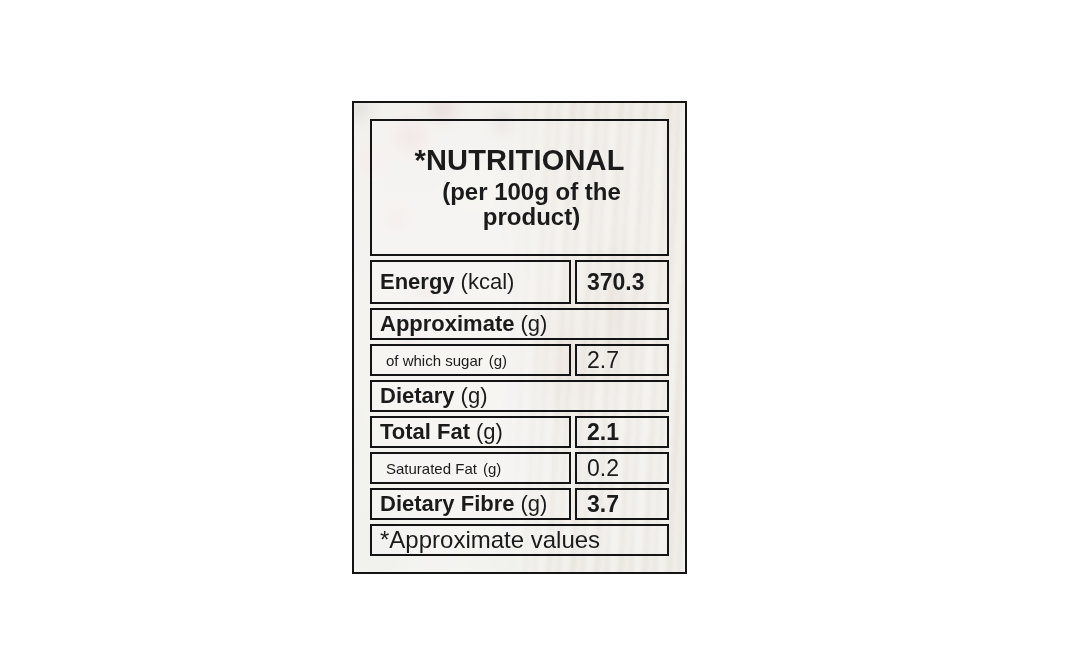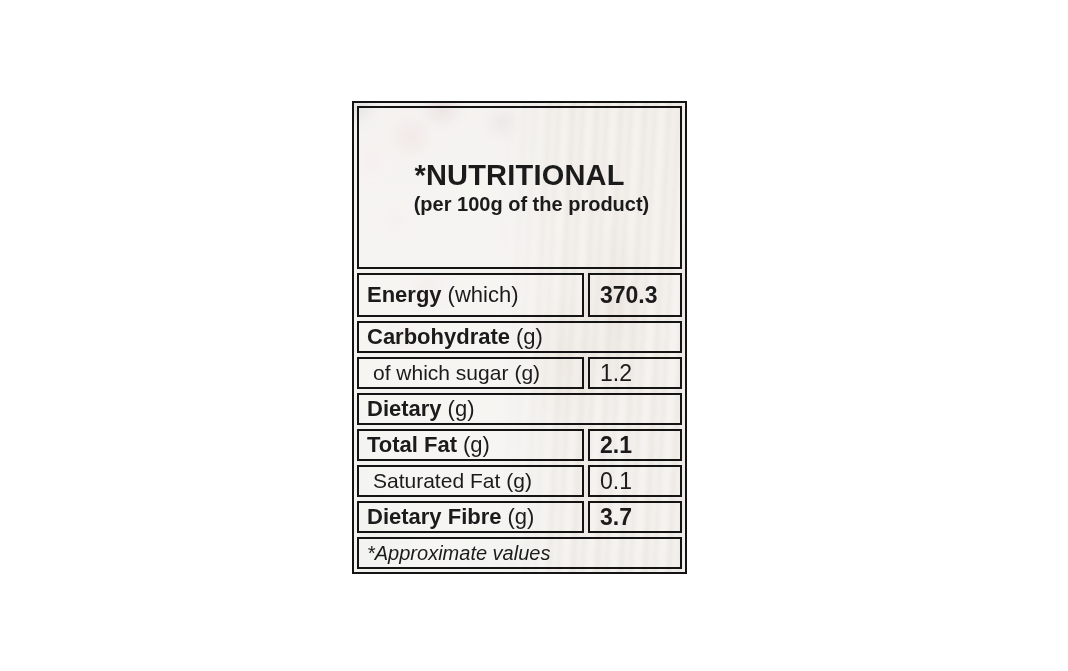--- a/index.html
+++ b/index.html
@@ -55,62 +55,62 @@
       rgba(96,66,40,0.45) 11px 14px,
       rgba(202,172,128,0.20) 14px 24px);
     -webkit-mask-image: linear-gradient(90deg, transparent 0%, #000 35%);
             mask-image: linear-gradient(90deg, transparent 0%, #000 35%);
   }
   .photo .wash { position: absolute; inset: 0; background: rgba(255,255,255,0.74); }
 
   .grid {
     position: relative; z-index: 1;
     height: 100%;
-    padding: 3px;
+    padding: 16px;
     display: flex;
     flex-direction: column;
     gap: 4px;
   }
   .cellbox { border: 2px solid #141414; background: rgba(255,255,255,0.18); }
   .header-cell {
     flex: 1 1 auto;
     display: flex; flex-direction: column;
     align-items: center; justify-content: center;
     text-align: center;
     line-height: 1.06;
   }
   .title-line { font-weight: 700; font-size: 29px; letter-spacing: 0.2px; }
-  .subtitle   { font-weight: 700; font-size: 20px; margin-top: 3px; margin-left: 24px; }
+  .subtitle   { font-weight: 700; font-size: 24px; margin-top: 3px; margin-left: 24px; }
 
   .row { display: flex; gap: 4px; flex: 0 0 auto; height: 32px; }
   .row.tall { height: 44px; }
   .row .label-cell {
     flex: 1 1 auto;
     display: flex; align-items: center;
     padding: 0 8px;
     font-size: 22px;
     white-space: nowrap; overflow: hidden;
   }
   .row .value-cell {
     flex: 0 0 94px;
     display: flex; align-items: center;
     padding-left: 10px;
     font-size: 23px; font-weight: 700;
   }
   .nutrient-name { font-weight: 700; }
   .nutrient-unit { font-weight: 400; margin-left: 6px; }
-  .row.sub .label-cell { padding-left: 14px; font-size: 21px; }
+  .row.sub .label-cell { padding-left: 14px; font-size: 15px; }
   .row.sub .nutrient-name { font-weight: 400; }
   .row.sub .value-cell { font-weight: 400; }
 
   .footer-cell {
     flex: 0 0 32px;
     display: flex; align-items: center;
     padding: 0 8px;
-    font-size: 20px; font-weight: 400; font-style: italic;
+    font-size: 24px; font-weight: 400;
   }
 </style>
 </head>
 <body>
 
 <div class="canvas">
   <div class="label-card">
 
     <div class="photo">
       <div class="blobs"></div>
@@ -121,38 +121,38 @@
     <div class="grid">
 
       <div class="cellbox header-cell">
         <div class="title-line">*NUTRITIONAL</div>
         <div class="subtitle">(per 100g of the product)</div>
       </div>
 
       <div class="row tall">
         <div class="cellbox label-cell">
           <span class="nutrient-name">Energy</span>
-          <span class="nutrient-unit">(which)</span>
+          <span class="nutrient-unit">(kcal)</span>
         </div>
         <div class="cellbox value-cell">370.3</div>
       </div>
 
       <div class="row">
         <div class="cellbox label-cell">
-          <span class="nutrient-name">Carbohydrate</span>
+          <span class="nutrient-name">Approximate</span>
           <span class="nutrient-unit">(g)</span>
         </div>
       </div>
 
       <div class="row sub">
         <div class="cellbox label-cell">
           <span class="nutrient-name">of which sugar</span>
           <span class="nutrient-unit">(g)</span>
         </div>
-        <div class="cellbox value-cell">1.2</div>
+        <div class="cellbox value-cell">2.7</div>
       </div>
 
       <div class="row">
         <div class="cellbox label-cell">
           <span class="nutrient-name">Dietary</span>
           <span class="nutrient-unit">(g)</span>
         </div>
       </div>
 
       <div class="row">
@@ -161,21 +161,21 @@
           <span class="nutrient-unit">(g)</span>
         </div>
         <div class="cellbox value-cell">2.1</div>
       </div>
 
       <div class="row sub">
         <div class="cellbox label-cell">
           <span class="nutrient-name">Saturated Fat</span>
           <span class="nutrient-unit">(g)</span>
         </div>
-        <div class="cellbox value-cell">0.1</div>
+        <div class="cellbox value-cell">0.2</div>
       </div>
 
 
       <div class="row">
         <div class="cellbox label-cell">
           <span class="nutrient-name">Dietary Fibre</span>
           <span class="nutrient-unit">(g)</span>
         </div>
         <div class="cellbox value-cell">3.7</div>
       </div>

